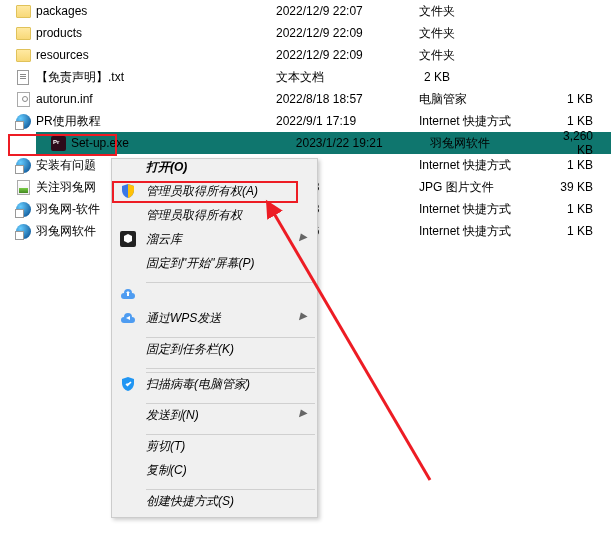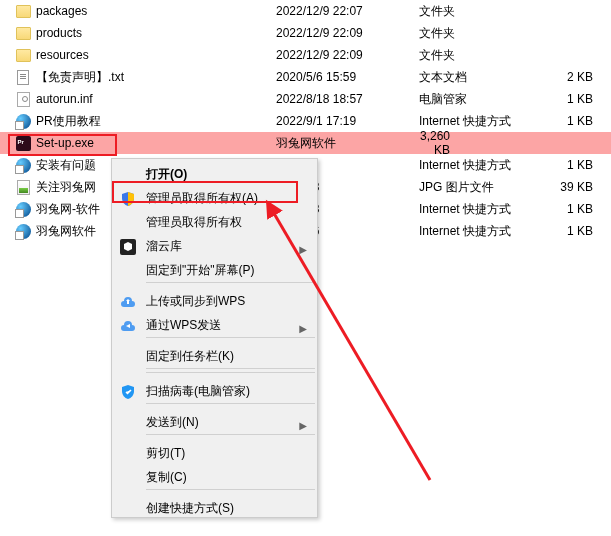--- a/index.html
+++ b/index.html
@@ -1,27 +1,27 @@
 <!DOCTYPE html>
 <html><head>
 <meta charset="utf-8">
 <style>
 * { margin: 0; padding: 0; box-sizing: border-box; font-family: "Microsoft YaHei", sans-serif; font-size: 12px; }
 body { background: #fff; width: 611px; height: 536px; overflow: hidden; position: relative; }
 .file-list { width: 100%; }
 .file-row { display: flex; align-items: center; height: 22px; padding-left: 14px; }
-.file-row.selected { background: #fca5a5; }
+.file-row.selected { background: #0f766e; margin-left: 36px; }
 .icon-cell { width: 18px; display: flex; align-items: center; justify-content: center; }
 .icon { width: 15px; height: 15px; display: inline-block; }
 .name-cell { width: 244px; padding-left: 4px; overflow: hidden; white-space: nowrap; }
 .date-cell { width: 143px; }
 .type-cell { width: 132px; }
 .size-cell { width: 60px; text-align: right; padding-right: 18px; }
 .context-menu { position: absolute; left: 111px; top: 158px; width: 207px; background: #f0f0f0; border: 1px solid #ccc; box-shadow: 2px 2px 4px rgba(0,0,0,0.2); z-index: 10; }
-.menu-item { display: flex; align-items: flex-end; height: 24px; padding-left: 34px; position: relative; }
+.menu-item { display: flex; align-items: flex-start; height: 24px; padding-left: 34px; position: relative; font-style: italic; }
 .menu-item.bold { font-weight: bold; }
 .menu-icon { position: absolute; left: 8px; width: 16px; height: 16px; display: flex; align-items: center; justify-content: center; }
 .menu-arrow { position: absolute; right: 10px; font-size: 10px; color: #666; }
 .menu-sep { height: 1px; background: #d0d0d0; margin: 3px 2px 3px 34px; }
 .highlight-box { position: absolute; border: 2px solid #ed1c24; pointer-events: none; z-index: 20; }
 .hb1 { left: 8px; top: 134px; width: 109px; height: 22px; }
 .hb2 { left: 112px; top: 181px; width: 186px; height: 22px; }
 svg.arrow-annotation { position: absolute; left: 0; top: 0; width: 611px; height: 536px; pointer-events: none; z-index: 15; }
 .folder-icon { width:15px; height:13px; background: linear-gradient(#ffe9a2,#f8d978); border:1px solid #e0c25a; border-radius:1px; }
 .txt-icon { width:12px; height:15px; background:#fff; border:1px solid #999; position:relative; }
@@ -64,21 +64,20 @@
       <span class="name-cell">resources</span>
       <span class="date-cell">2022/12/9 22:09</span>
       <span class="type-cell">文件夹</span>
       <span class="size-cell"></span>
     </div>
   <div class="file-row">
       <span class="icon-cell">
         <span class="icon txt-icon"></span>
       </span>
       <span class="name-cell">【免责声明】.txt</span>
-      <span class="date-cell">2020/5/6 15:59</span>
       <span class="type-cell">文本文档</span>
       <span class="size-cell">2 KB</span>
     </div>
   <div class="file-row">
       <span class="icon-cell">
         <span class="icon inf-icon"></span>
       </span>
       <span class="name-cell">autorun.inf</span>
       <span class="date-cell">2022/8/18 18:57</span>
       <span class="type-cell">电脑管家</span>
@@ -91,20 +90,21 @@
       <span class="name-cell">PR使用教程</span>
       <span class="date-cell">2022/9/1 17:19</span>
       <span class="type-cell">Internet 快捷方式</span>
       <span class="size-cell">1 KB</span>
     </div>
   <div class="file-row selected">
       <span class="icon-cell">
         <span class="icon exe-icon"></span>
       </span>
       <span class="name-cell">Set-up.exe</span>
+      <span class="date-cell">2023/1/22 19:21</span>
       <span class="type-cell">羽兔网软件</span>
       <span class="size-cell">3,260 KB</span>
     </div>
   <div class="file-row">
       <span class="icon-cell">
         <span class="icon link-icon"></span>
       </span>
       <span class="name-cell">安装有问题</span>
       <span class="date-cell">/7 9:48</span>
       <span class="type-cell">Internet 快捷方式</span>
@@ -169,21 +169,20 @@
       <span>固定到"开始"屏幕(P)</span>
     </div>
   <div class="menu-sep"></div>
   <div class="menu-item">
       <span class="menu-icon">
         <svg viewBox="0 0 16 16">
           <path fill="#4e9cf1" d="M12 7a4 4 0 00-8 0 3 3 0 000 6h8a3 3 0 000-6z"></path>
           <path fill="#fff" d="M8 5l2 2h-1v3H7V7H6z"></path>
         </svg>
       </span>
-      <span>上传或同步到WPS</span>
     </div>
   <div class="menu-item">
       <span class="menu-icon">
         <svg viewBox="0 0 16 16">
           <path fill="#4e9cf1" d="M12 7a4 4 0 00-8 0 3 3 0 000 6h8a3 3 0 000-6z"></path>
           <path fill="#fff" d="M6 8l4-2v4z"></path>
         </svg>
       </span>
       <span>通过WPS发送</span>
       <span class="menu-arrow">▶</span>

